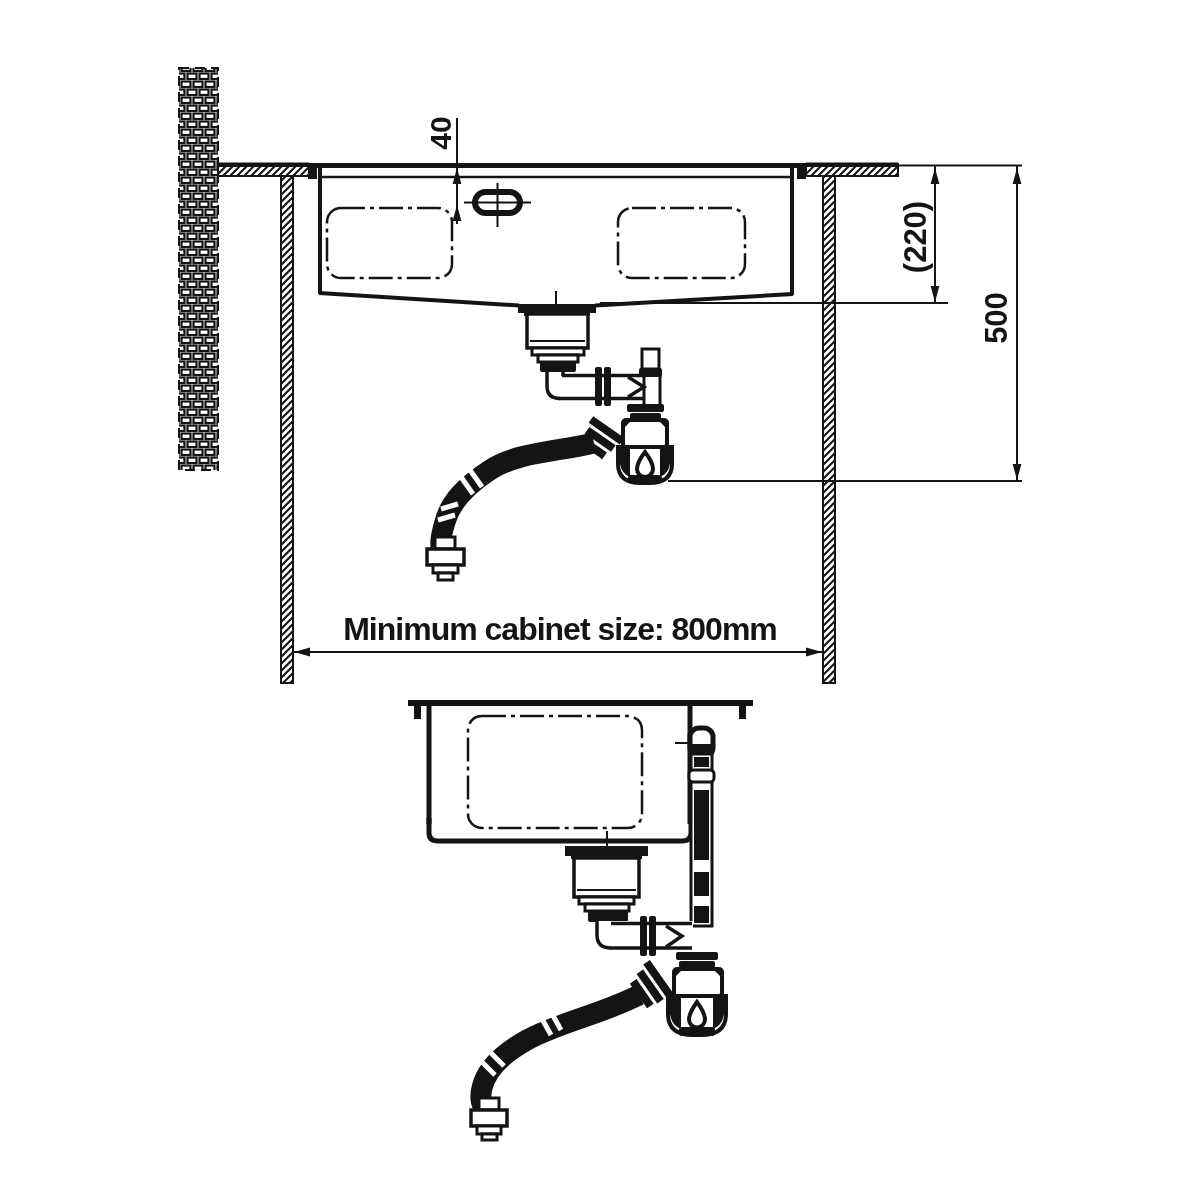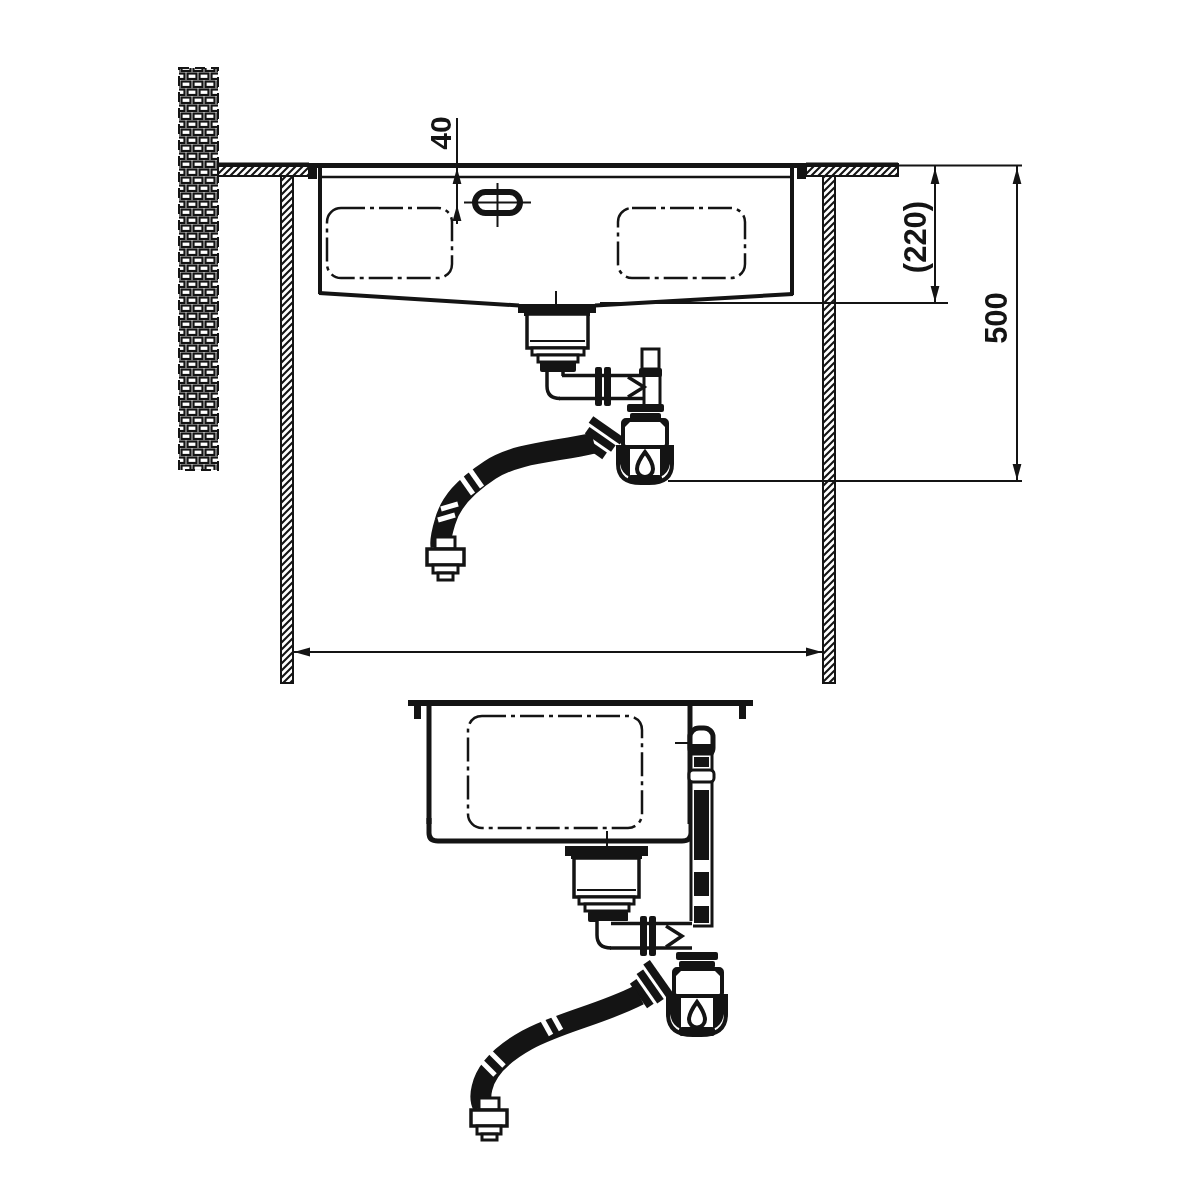--- a/index.html
+++ b/index.html
@@ -219,14 +219,15 @@
       <rect x="471" y="1110" width="36" height="16" fill="#fff" stroke="#141414" stroke-width="3.5"></rect>
       <rect x="477" y="1126" width="24" height="8" fill="#fff" stroke="#141414" stroke-width="3"></rect>
       <rect x="482" y="1134" width="15" height="6" fill="#fff" stroke="#141414" stroke-width="3"></rect>
     </g>
   </g>
 </svg>
 
 <div class="dim-label rot lbl-40">40</div>
 <div class="dim-label rot lbl-220">(220)</div>
 <div class="dim-label rot lbl-500">500</div>
+<div class="dim-label lbl-cab">Minimum cabinet size: 800mm</div>
 
 </div>
 
 </body></html>

